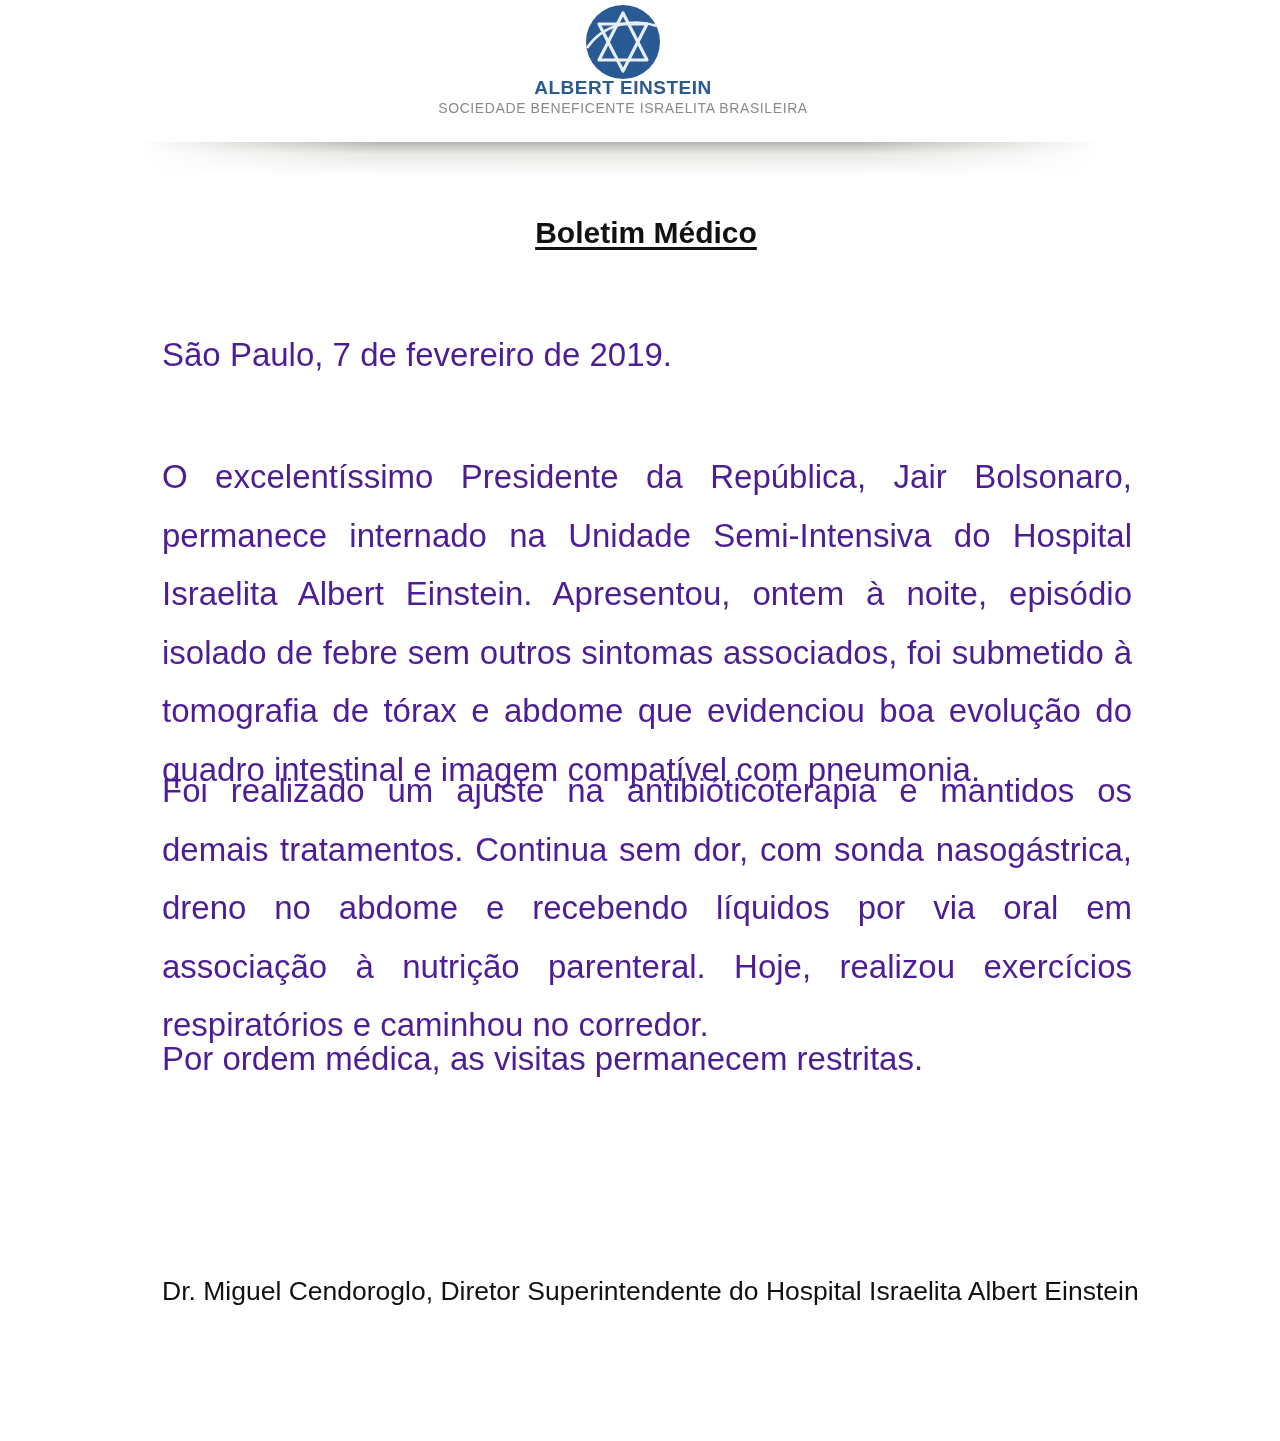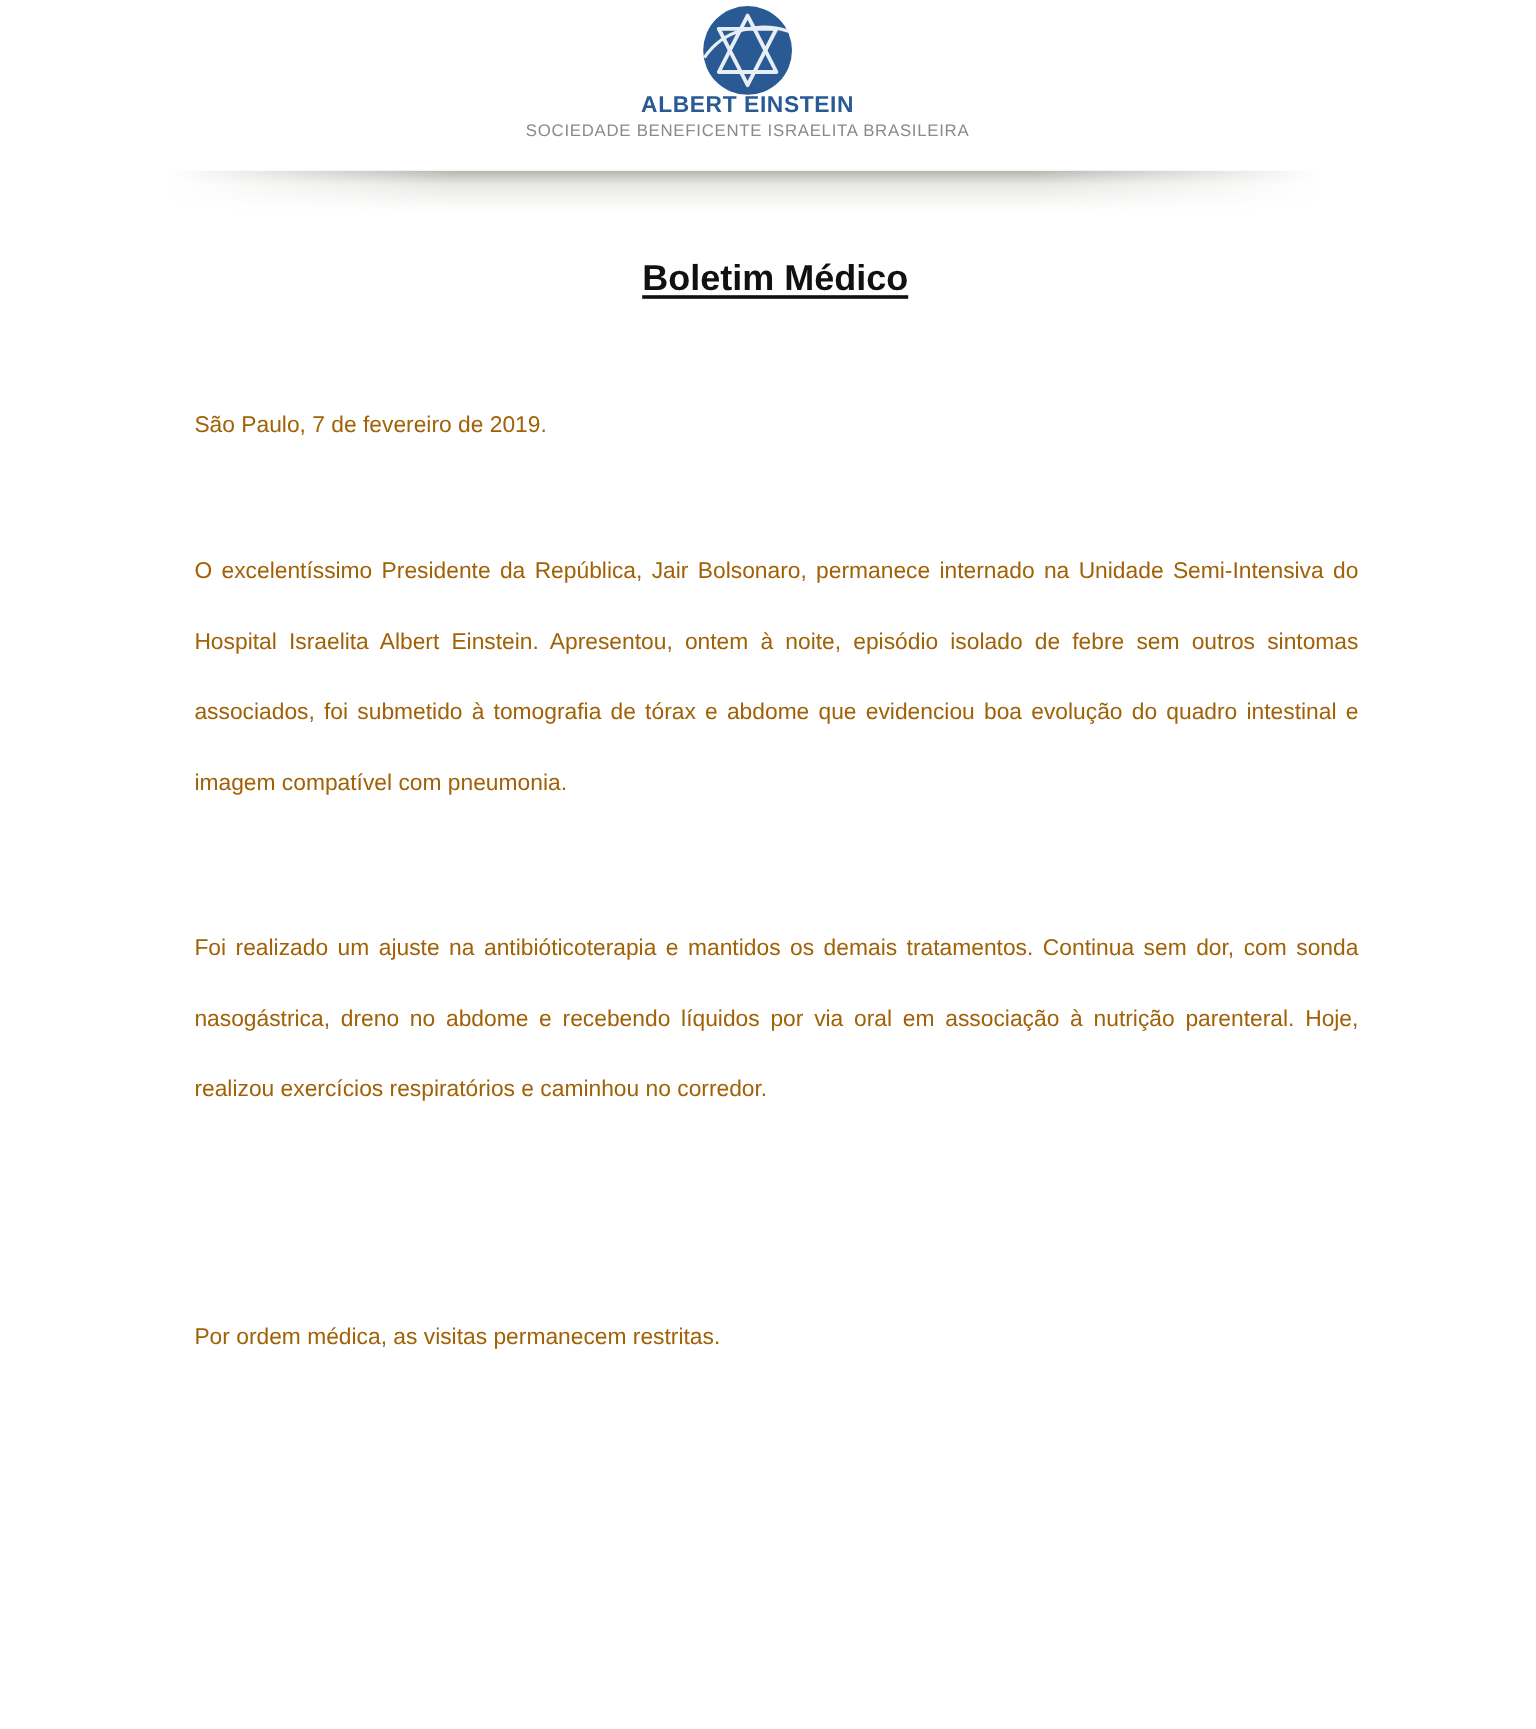--- a/index.html
+++ b/index.html
@@ -25,27 +25,27 @@
       -webkit-mask-image: linear-gradient(to right, transparent 0%, #000 25%, #000 75%, transparent 100%);
       mask-image: linear-gradient(to right, transparent 0%, #000 25%, #000 75%, transparent 100%);
     }
     .title {
       position: absolute; left: 0; width: 1292px; top: 216px; text-align: center;
       font-size: 30px; font-weight: bold; text-decoration: underline; text-underline-offset: 4px;
       color: #111;
     }
     .content { position: absolute; left: 162px; width: 970px; top: 0; }
     .p {
-      position: absolute; left: 0; width: 970px; font-size: 19px;
-      line-height: 58.5px; text-align: justify; color: #a16207;
+      position: absolute; left: 0; width: 970px; font-size: 33px;
+      line-height: 58.5px; text-align: justify; color: #4c1d95;
     }
     .date { top: 326px; }
     .para1 { top: 448px; }
     .para2 { top: 762px; }
-    .para3 { top: 1086px; }
+    .para3 { top: 1030px; }
     .signatures { position: absolute; left: 0; top: 1272px; width: 980px; }
     .sig { font-size: 26.5px; line-height: 39.5px; color: #111; }
   </style>
 </head>
 <body>
 
 <div class="header">
   <svg class="logo-mark" viewBox="0 0 76 76">
     <circle cx="38" cy="38" r="37" fill="#2a5a94"></circle>
     <path d="M38 9 L62 56 L14 56 Z" fill="none" stroke="#e8eef6" stroke-width="3.2" stroke-linejoin="round"></path>
@@ -59,14 +59,15 @@
 
 <div class="title">Boletim Médico</div>
 
 <div class="content">
   <div class="p date">São Paulo, 7 de fevereiro de 2019.</div>
   <div class="p para1">O excelentíssimo Presidente da República, Jair Bolsonaro, permanece internado na Unidade Semi-Intensiva do Hospital Israelita Albert Einstein. Apresentou, ontem à noite, episódio isolado de febre sem outros sintomas associados, foi submetido à tomografia de tórax e abdome que evidenciou boa evolução do quadro intestinal e imagem compatível com pneumonia.</div>
   <div class="p para2">Foi realizado um ajuste na antibióticoterapia e mantidos os demais tratamentos. Continua sem dor, com sonda nasogástrica, dreno no abdome e recebendo líquidos por via oral em associação à nutrição parenteral. Hoje, realizou exercícios respiratórios e caminhou no corredor.</div>
   <div class="p para3">Por ordem médica, as visitas permanecem restritas.</div>
 
   <div class="signatures">
+    <div class="sig">Dr. Miguel Cendoroglo, Diretor Superintendente do Hospital Israelita Albert Einstein</div>
   </div>
 </div>
 
 </body></html>

